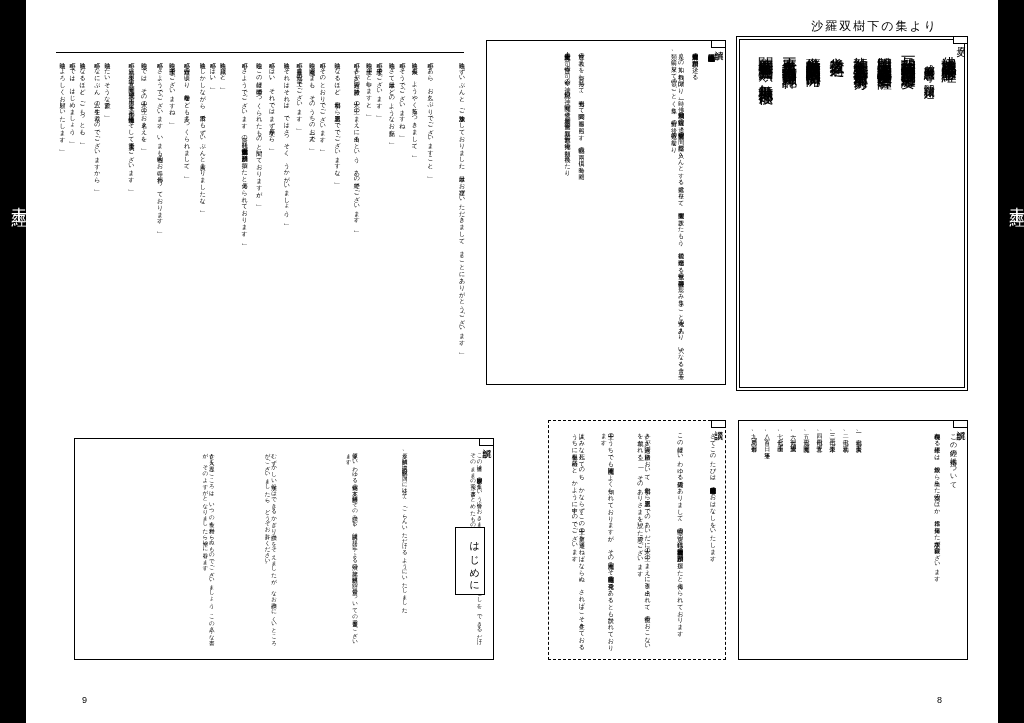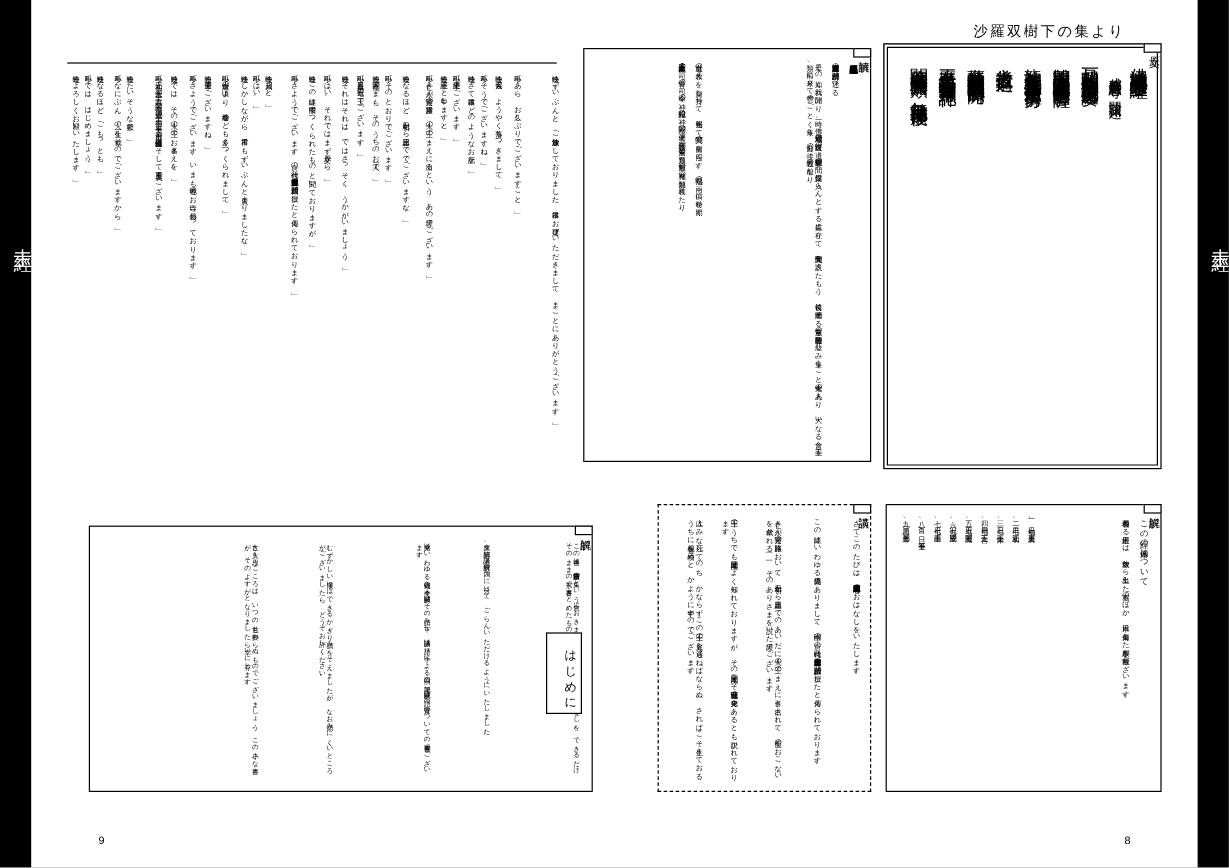--- a/index.html
+++ b/index.html
@@ -11,21 +11,21 @@
     width: 1024px;
     height: 723px;
     overflow: hidden;
     font-family: "DejaVu Serif", serif;
     color: #000;
   }
   .page {
     position: relative;
     width: 1024px;
     height: 723px;
-    background: #0f172a;
+    background: #22c55e;
   }
 
   
   .bleed {
     position: absolute;
     top: 0;
     width: 26px;
     height: 723px;
     background: #000000;
   }

